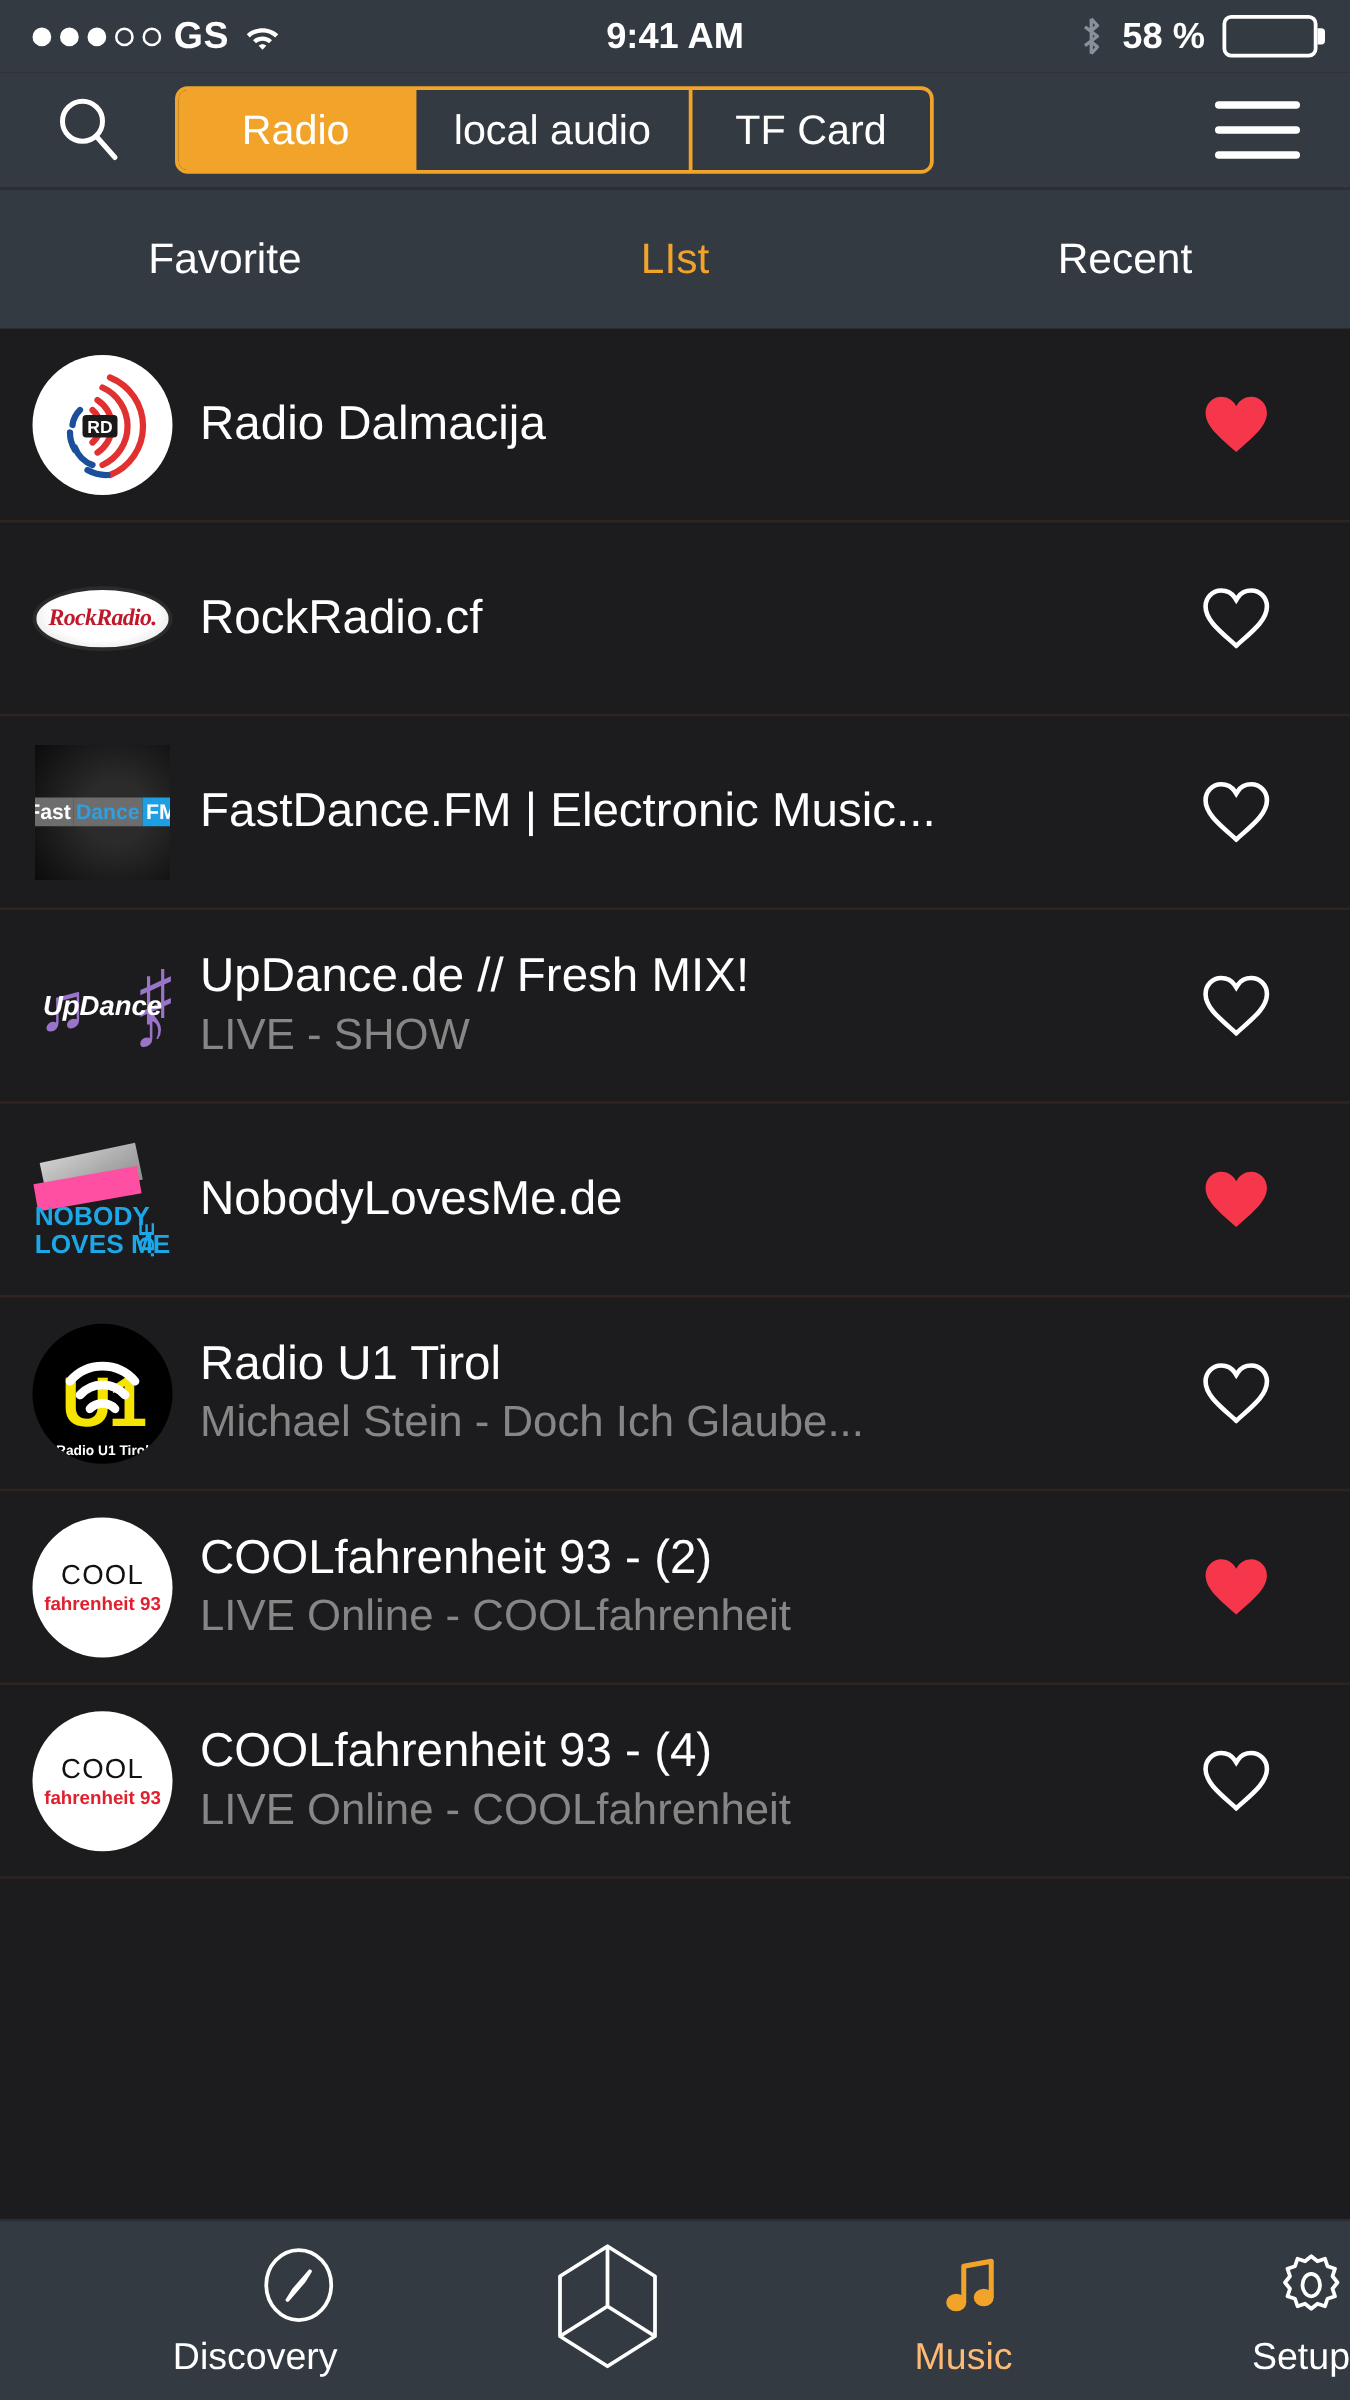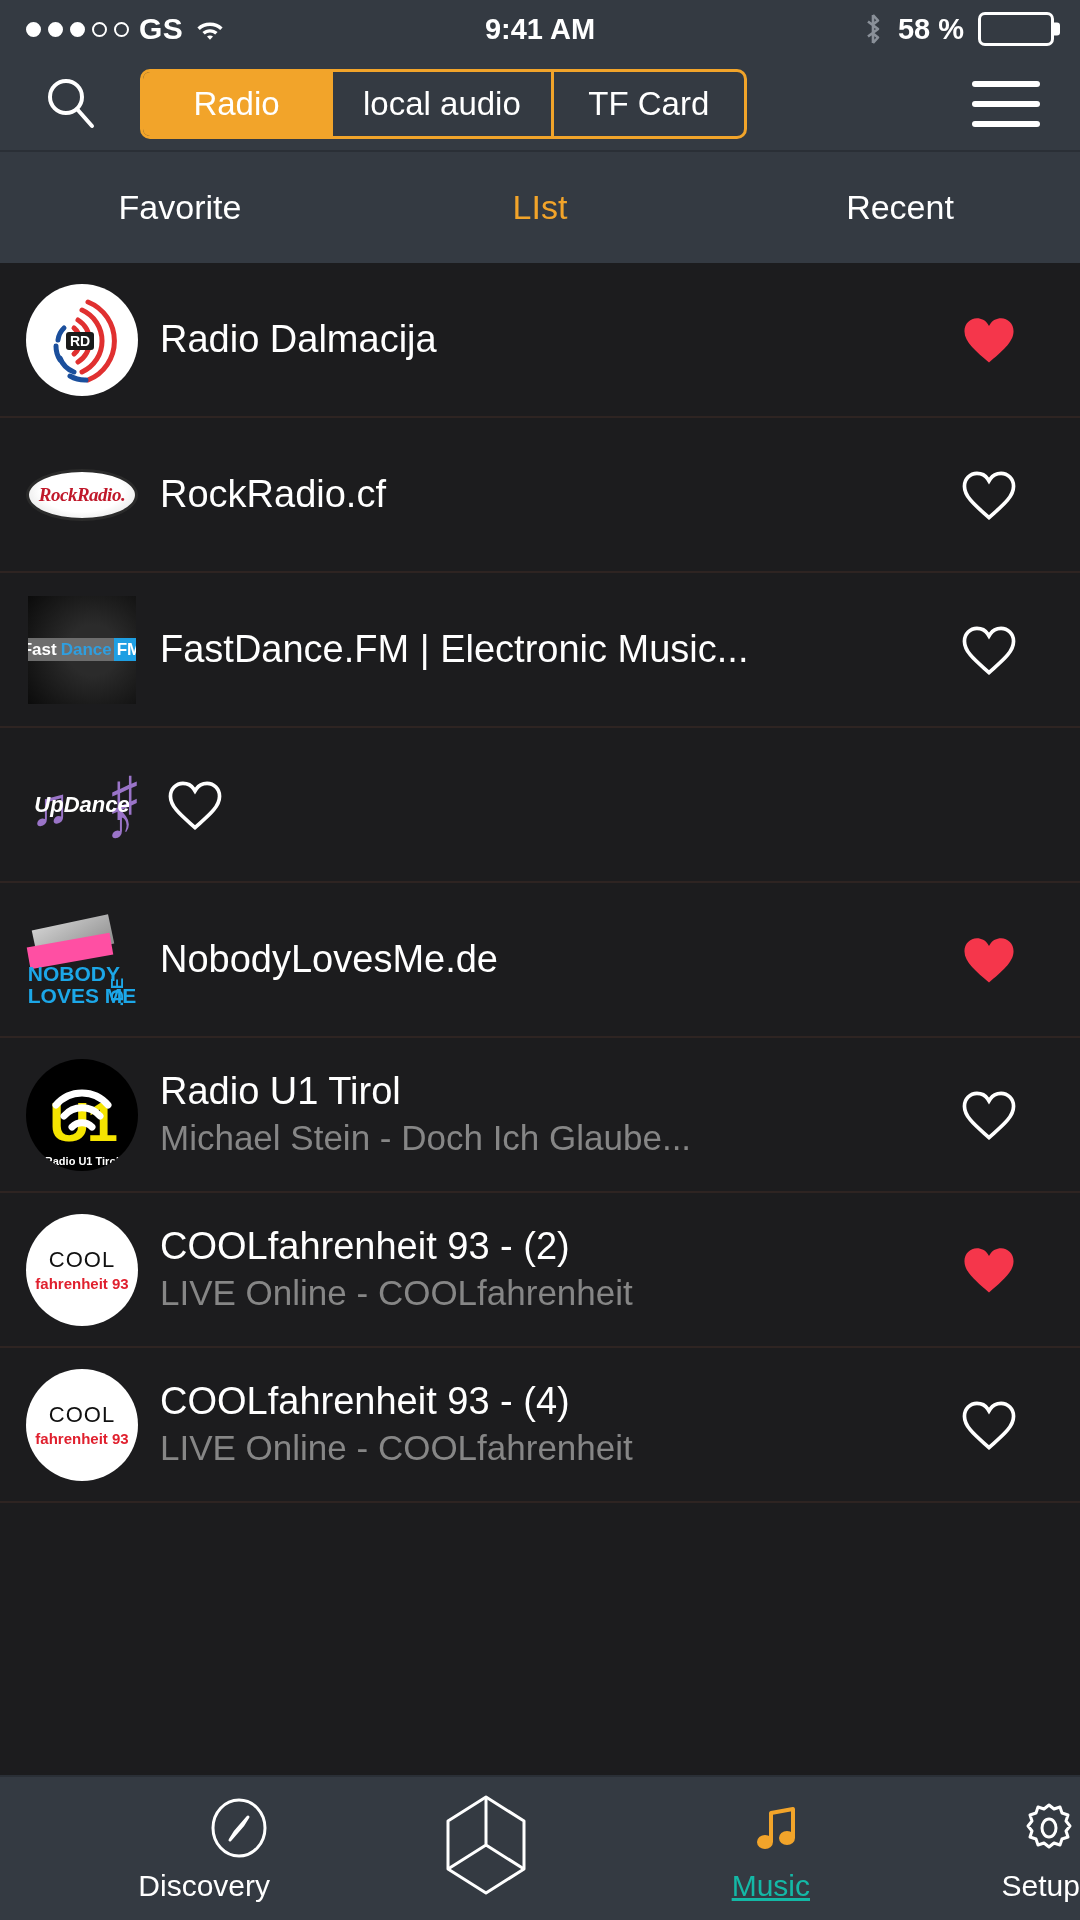--- a/index.html
+++ b/index.html
@@ -128,21 +128,21 @@
 
   
   .bottomnav {
     flex:0 0 145px; background:#343a42; display:flex; align-items:center;
     border-top:2px solid #2a2f36;
   }
   .nav-item {
     flex:1; display:flex; flex-direction:column; align-items:flex-end;
     justify-content:center; gap:8px; color:#ffffff;
   }
-  .nav-item.active { color:#14b8a6;text-decoration:underline; }
+  .nav-item.active { color:#fdba74; }
   .nav-ico { height:66px; display:flex; align-items:center; justify-content:center; }
   .nav-label { font-size:30px; }
 </style>
 </head>
 <body>
 
 <div class="phone">
 
   <div class="statusbar">
     <div class="sb-left">
@@ -294,20 +294,24 @@
 
     <div class="row">
       <div class="logo-wrap">
         <div class="lg-up">
           <span class="up-note" style="left:4px;  top:26px;">♫</span>
           <span class="up-note" style="right:0px; top:16px;">♯</span>
           <span class="up-note" style="right:4px; top:40px;">♪</span>
           <span class="up-text">UpDance</span>
         </div>
       </div>
+      <div class="row-text">
+        <div class="row-title">UpDance.de // Fresh MIX!</div>
+        <div class="row-sub">LIVE - SHOW</div>
+      </div>
       <div class="heart">
         <span>
           <svg width="60" height="54" viewBox="0 0 24 22">
               <path d="M12 21C7 16.5 2 12.8 2 8.2 2 5.3 4.3 3 7.1 3c1.8 0 3.5.9 4.4 2.3l.5.8.5-.8C13.4 3.9 15.1 3 16.9 3 19.7 3 22 5.3 22 8.2c0 4.6-5 8.3-10 12.8z" fill="none" stroke="#ffffff" stroke-width="1.5"></path>
             </svg>
         </span>
       </div>
     </div>
 
     <div class="row">

